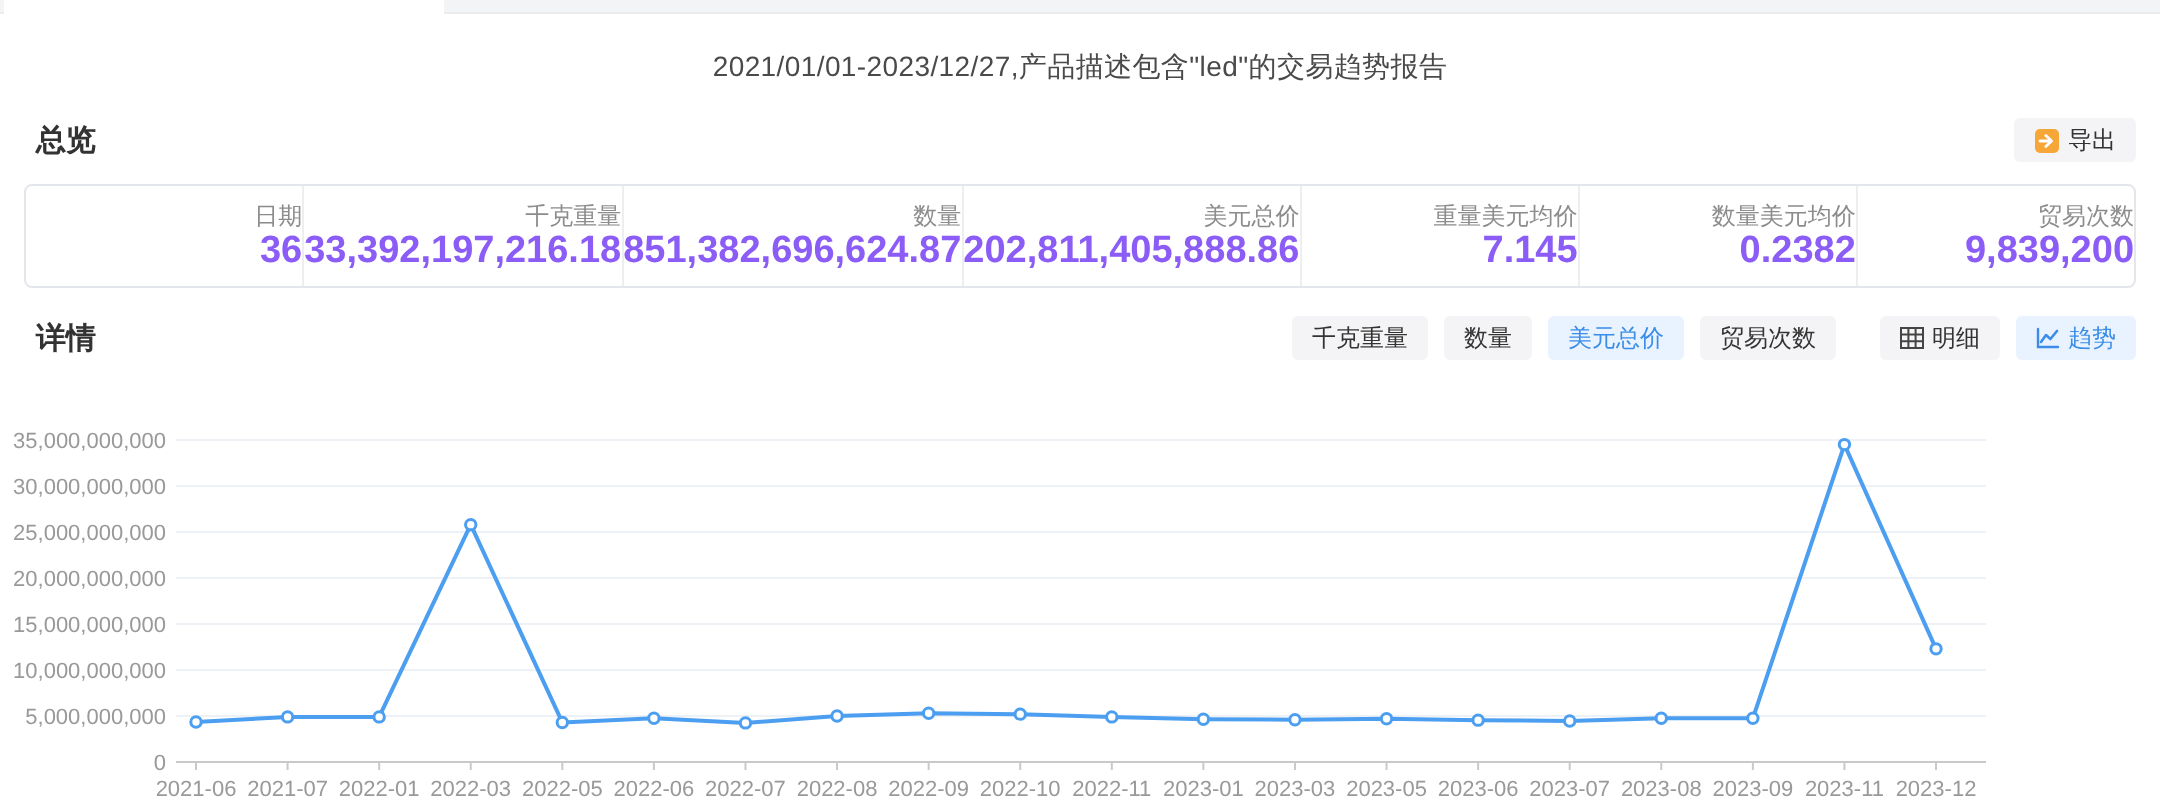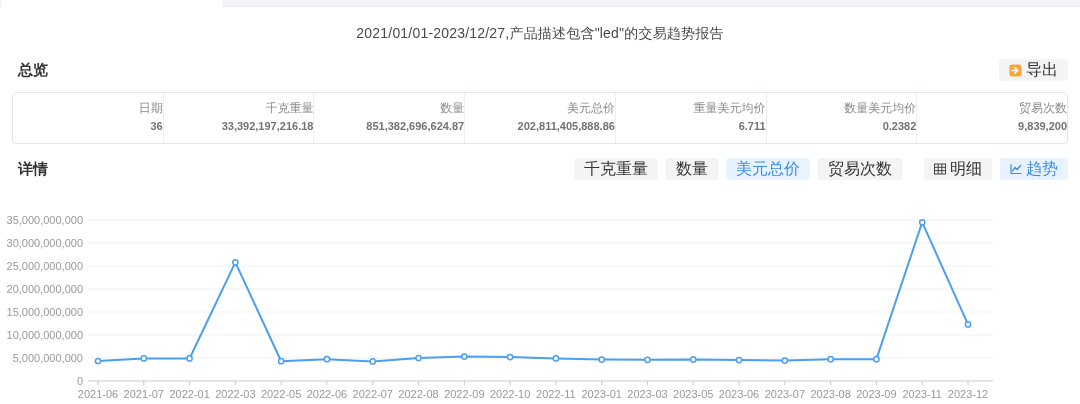--- a/index.html
+++ b/index.html
@@ -10,33 +10,33 @@
   .top-strip { height:7px; width:100%; background:#f3f4f5; border-bottom:1px solid #ececec; position:relative; }
   .tab-segment { position:absolute; left:2px; top:0; width:220px; height:7px; background:#ffffff; }
 
   .report-title { margin-top:18px; text-align:center; font-size:14px; color:#4a4a4a; letter-spacing:.2px; }
 
   .section-row { display:flex; align-items:center; justify-content:space-between;
                  margin:15px 12px 0 12px; height:24px; }
   .section-label { font-size:15px; font-weight:bold; color:#333; padding-left:6px; }
 
   .btn { display:inline-flex; align-items:center; gap:4px; border:none; cursor:pointer;
-         background:#f4f4f6; color:#333; font-size:16px; padding:4px 10px; border-radius:3px;
+         background:#f4f4f6; color:#333; font-size:12px; padding:4px 10px; border-radius:3px;
          font-family:inherit; line-height:14px; }
   .btn.active { background:#e8f3ff; color:#3c8de8; }
   .btn-group { display:flex; align-items:center; }
   .btn-group .btn { margin-left:8px; }
   .btn-group .btn.group-gap { margin-left:22px; }
 
   .summary-table { display:flex; margin:10px 12px 0 12px; border:1px solid #e3e6ea;
                    border-radius:4px; background:#fff; }
   .summary-cell { flex:1; text-align:right; padding:7px 0 8px 0; border-right:1px solid #eceef1; }
   .summary-cell:last-child { border-right:none; }
   .cell-header { font-size:12px; color:#8c8c8c; line-height:17px; }
-  .cell-value  { font-size:11px; color:#737373; font-weight:bold; line-height:18px; }
+  .cell-value  { font-size:19px; color:#8b5cf6; font-weight:bold; line-height:18px; }
 
   .details-row { margin-top:13px; }
 
   .chart-wrap { margin-top:24px; }
   .gridline   { stroke:#eef1f6; stroke-width:1; }
   .axisline   { stroke:#c9c9c9; stroke-width:1; }
   .axis-label { fill:#999; font-size:11px; font-family:"Liberation Sans","DejaVu Sans",sans-serif; }
   .trend-line { fill:none; stroke:#4c9ef0; stroke-width:2; stroke-linejoin:round; }
   .dot        { fill:#fff; stroke:#4c9ef0; stroke-width:1.5; }
 
@@ -76,21 +76,21 @@
   <div class="summary-cell">
     <div class="cell-header">数量</div>
     <div class="cell-value">851,382,696,624.87</div>
   </div>
   <div class="summary-cell">
     <div class="cell-header">美元总价</div>
     <div class="cell-value">202,811,405,888.86</div>
   </div>
   <div class="summary-cell">
     <div class="cell-header">重量美元均价</div>
-    <div class="cell-value">6.711</div>
+    <div class="cell-value">7.145</div>
   </div>
   <div class="summary-cell">
     <div class="cell-header">数量美元均价</div>
     <div class="cell-value">0.2382</div>
   </div>
   <div class="summary-cell">
     <div class="cell-header">贸易次数</div>
     <div class="cell-value">9,839,200</div>
   </div>
 </div>

